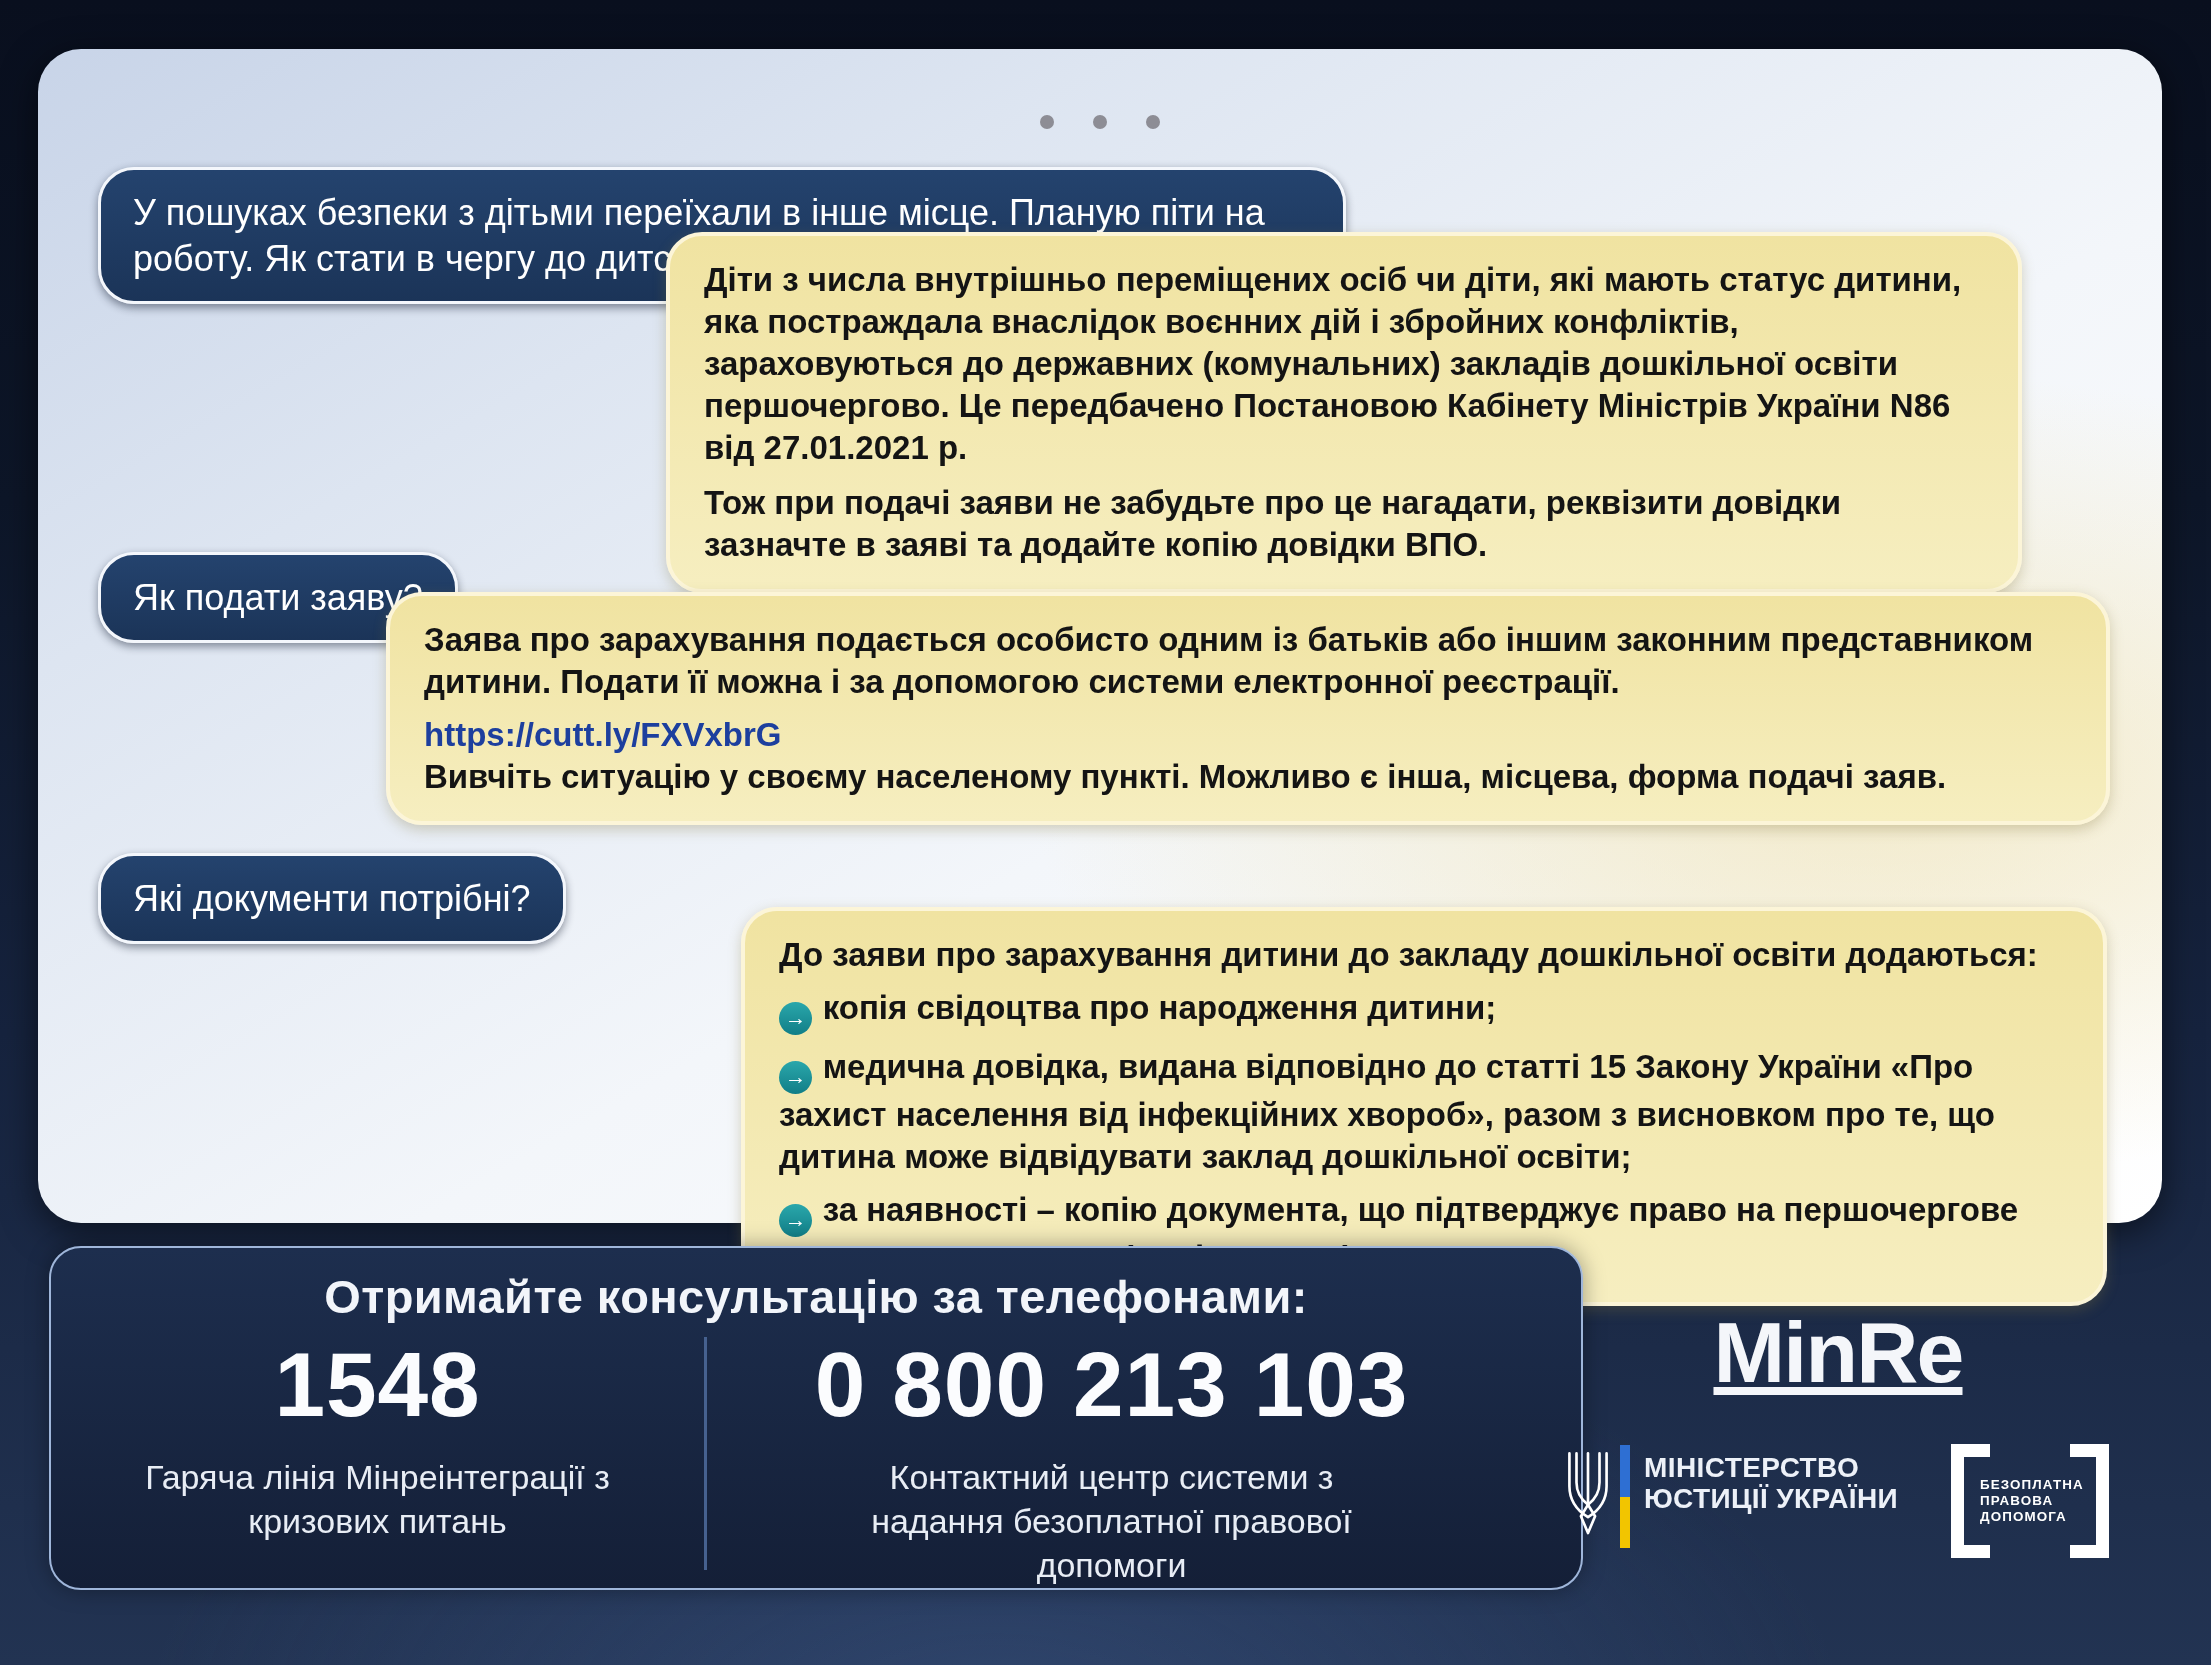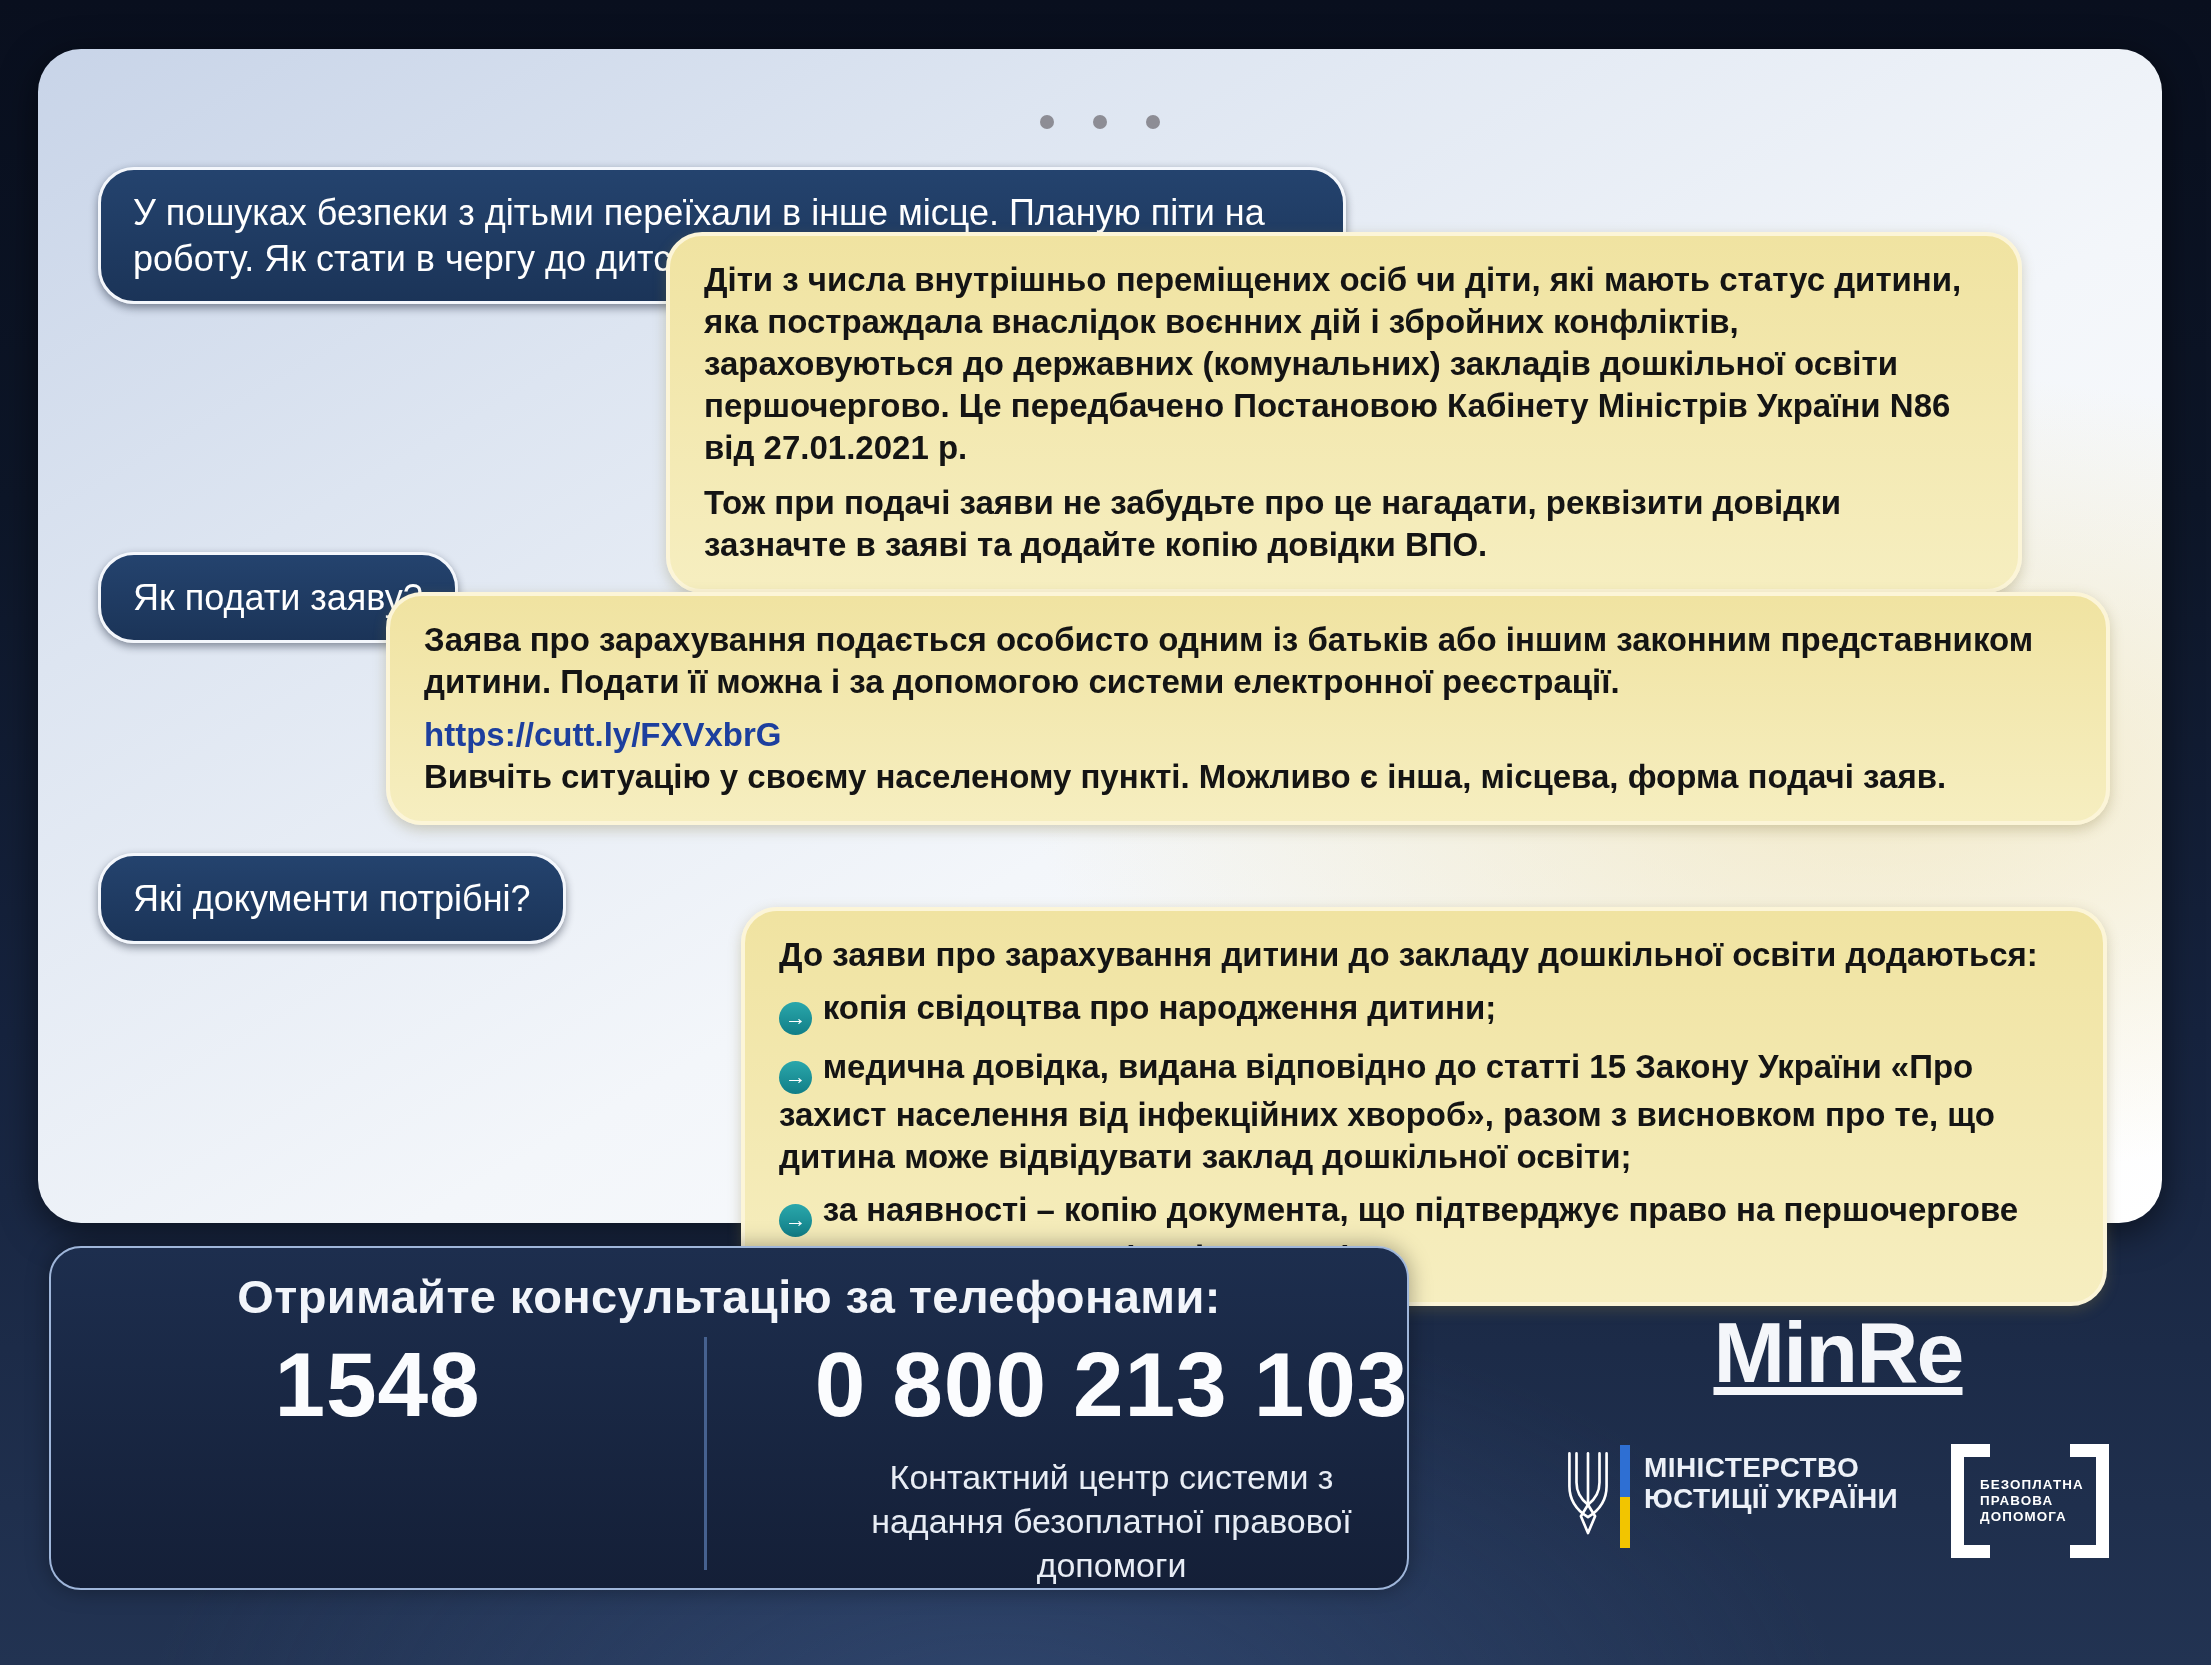--- a/index.html
+++ b/index.html
@@ -45,21 +45,21 @@
   .bullet-item{margin-top:10.7px;}
   .arrow-dot{
     display:inline-flex;align-items:center;justify-content:center;
     width:33px;height:33px;border-radius:50%;
     background:linear-gradient(180deg,#2aa7ab 0%,#117e87 100%);
     color:#ffffff;font-size:21.4px;font-weight:700;line-height:1;
     vertical-align:-6.2px;margin-right:10.7px;
   }
   
   .footer-panel{
-    position:absolute;left:49px;top:1246px;width:1360px;height:344px;box-sizing:border-box;
+    position:absolute;left:49px;top:1246px;width:1534px;height:344px;box-sizing:border-box;
     border:2.7px solid #9fb6da;border-radius:32px;
     background:linear-gradient(180deg,#1d2e4e 0%,#141f37 100%);
     box-shadow:0 0 22px rgba(0,0,0,.35);
   }
   .footer-heading{
     position:absolute;top:21.4px;left:0;width:100%;text-align:center;
     color:#f2f5fa;font-size:47px;font-weight:700;letter-spacing:0.4px;
   }
   .col{position:absolute;top:85px;text-align:center;color:#ffffff;}
   .col-left{left:0;width:653px;}
@@ -137,20 +137,21 @@
   <div class="bullet-item">
     <span class="arrow-dot">→</span><span>за наявності – копію документа, що підтверджує право на першочергове зарахування дитини (довідка ВПО).</span>
   </div>
 </div>
 
 <div class="footer-panel">
   <div class="footer-heading">Отримайте консультацію за телефонами:</div>
   <div class="v-divider"></div>
   <div class="col col-left">
     <div class="phone-number">1548</div>
+    <div class="phone-label">Гаряча лінія Мінреінтеграції з кризових питань</div>
   </div>
   <div class="col col-right">
     <div class="phone-number">0 800 213 103</div>
     <div class="phone-label">Контактний центр системи з надання безоплатної правової допомоги</div>
   </div>
 </div>
 
 <div class="minre">MinRe</div>
 
 <div class="ministry">

